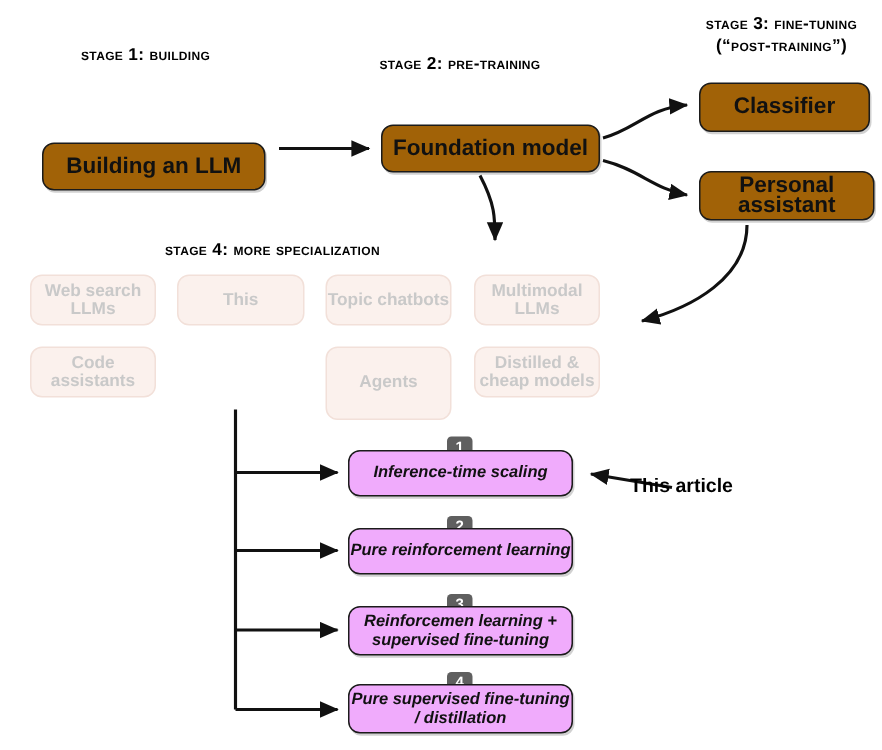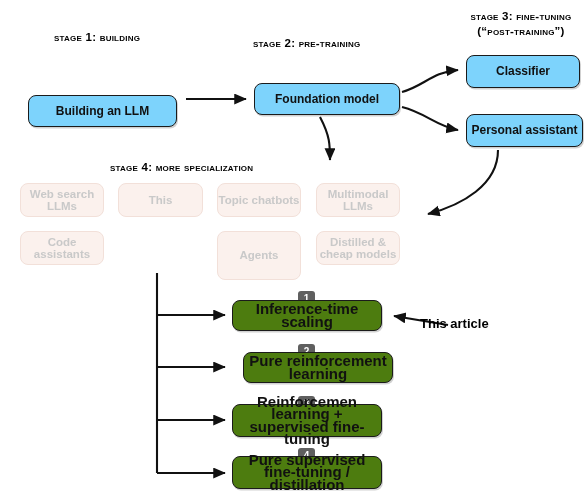--- a/index.html
+++ b/index.html
@@ -11,24 +11,24 @@
   .heading{
     position:absolute;font-weight:bold;font-size:11.5px;letter-spacing:.02em;
     font-variant:small-caps;text-transform:lowercase;white-space:nowrap;line-height:14px;
   }
   .heading.multi{white-space:normal;text-align:center;line-height:15px;}
 
   .box{
     position:absolute;box-sizing:border-box;display:flex;align-items:center;justify-content:center;
     text-align:center;border-radius:8px;font-weight:bold;line-height:12.5px;
   }
-  .box.blue{background:#7dd3fc;border:1.6px solid #1b1b1b;font-size:12px;color:#111;
+  .box.blue{background:#a16207;border:1.6px solid #1b1b1b;font-size:15px;color:#111;
             box-shadow:1px 1.5px 0 rgba(0,0,0,.18);text-align:center;}
-  .box.teal{background:#4d7c0f;border:1.6px solid #1b1b1b;font-size:15px;color:#111;
-            box-shadow:1px 1.5px 0 rgba(0,0,0,.18);}
+  .box.teal{background:#f0abfc;border:1.6px solid #1b1b1b;font-size:11px;color:#111;
+            box-shadow:1px 1.5px 0 rgba(0,0,0,.18);font-style:italic;}
   .box.red{background:#bf1b0b;border:1.8px solid #111;font-size:11.5px;color:#fff;
            box-shadow:1px 1.5px 0 rgba(0,0,0,.2);}
   .box.faded{background:#fbf1ed;border:1.4px solid #f2e0d9;font-size:11.5px;color:#c9c9c9;
              font-weight:bold;}
 
   .badge{
     position:absolute;width:17px;height:15px;border-radius:3px;background:#5f5f5f;
     color:#fff;font-size:10px;font-weight:bold;display:flex;align-items:center;
     justify-content:center;line-height:1;
   }
@@ -90,21 +90,21 @@
   <div class="box faded" style="left:316px;top:183px;width:84px;height:34px;">Multimodal LLMs</div>
 
   <div class="box faded" style="left:20px;top:231px;width:84px;height:34px;">Code assistants</div>
   <div class="box faded" style="left:217px;top:231px;width:84px;height:49px;">Agents</div>
   <div class="box faded" style="left:316px;top:231px;width:84px;height:34px;">Distilled &amp; cheap models</div>
 
   <div class="badge" style="left:298px;top:291px;">1</div>
   <div class="box teal" style="left:232px;top:300px;width:150px;height:31px;">Inference-time scaling</div>
 
   <div class="badge" style="left:298px;top:344px;">2</div>
-  <div class="box teal" style="left:232px;top:352px;width:150px;height:31px;margin-left:11px;">Pure reinforcement learning</div>
+  <div class="box teal" style="left:232px;top:352px;width:150px;height:31px;">Pure reinforcement learning</div>
 
   <div class="badge" style="left:298px;top:396px;">3</div>
   <div class="box teal" style="left:232px;top:404px;width:150px;height:33px;">Reinforcemen learning + supervised fine-tuning</div>
 
   <div class="badge" style="left:298px;top:448px;">4</div>
   <div class="box teal" style="left:232px;top:456px;width:150px;height:33px;">Pure supervised fine-tuning / distillation</div>
 
   <div class="annot" style="left:420px;top:316px;">This article</div>
 
 </div>

